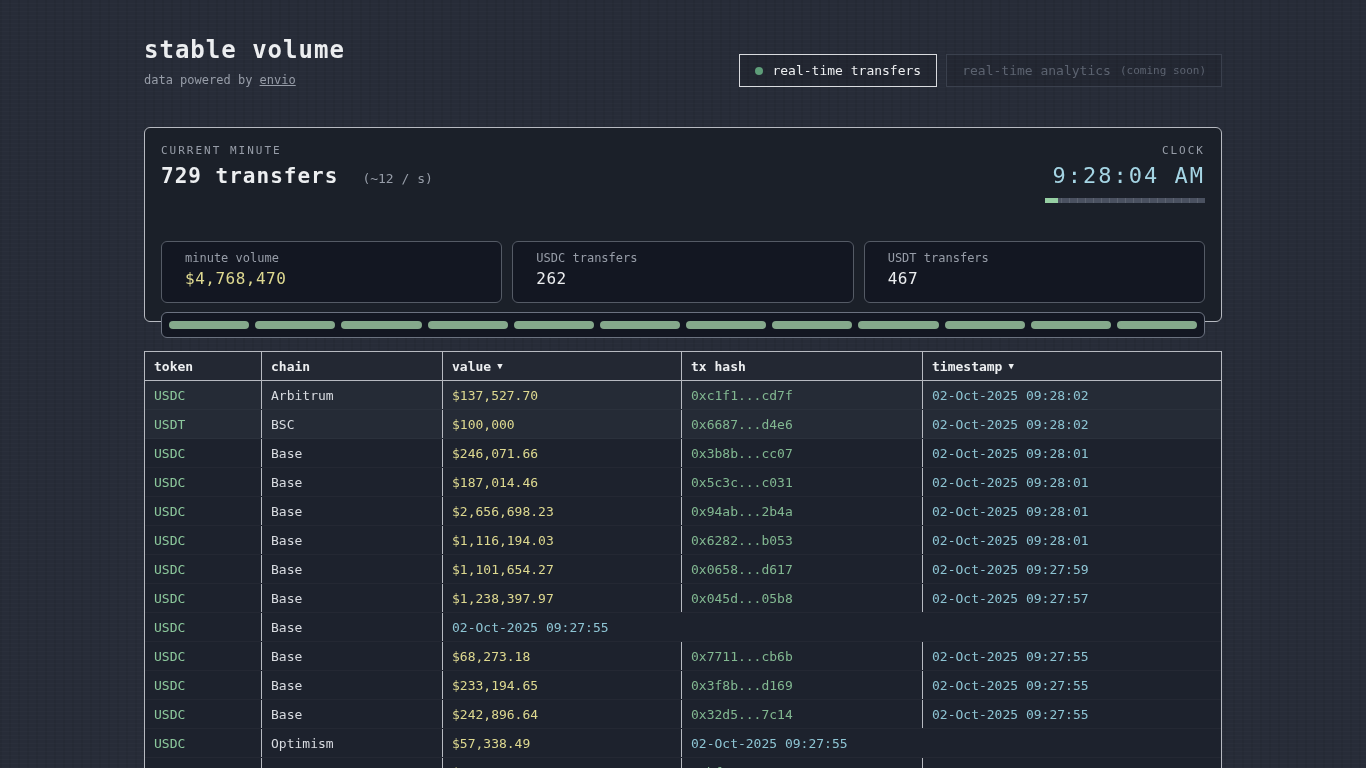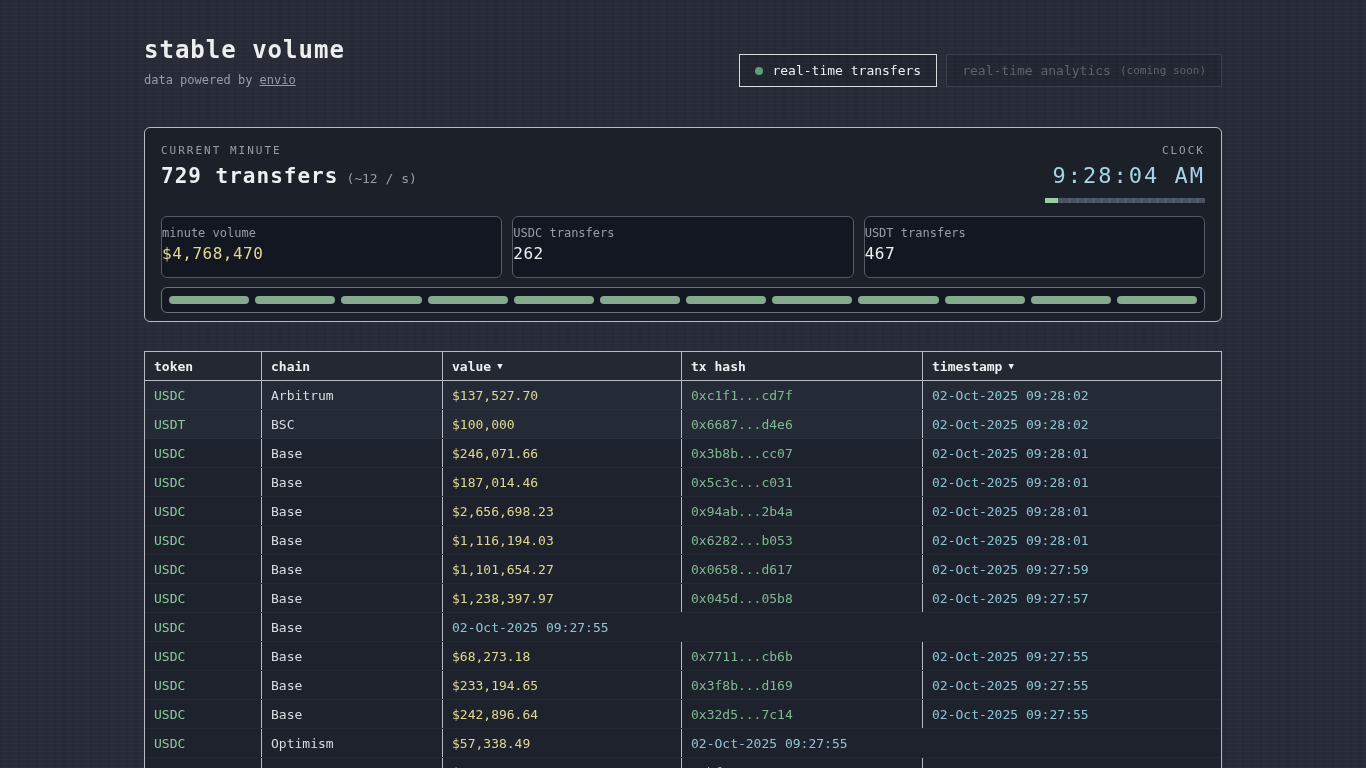--- a/index.html
+++ b/index.html
@@ -51,33 +51,33 @@
   .dot{width:8px;height:8px;border-radius:50%;background:var(--green-dot);display:inline-block;}
   .tab .suffix{font-size:11px;}
 
   
   .panel{
     margin-top:40px;border:1px solid var(--border-light);border-radius:6px;
     background:var(--panel-bg);padding:16px;height:195px;
   }
   .panel-top{display:flex;justify-content:space-between;align-items:flex-start;}
   .micro-label{font-size:11px;letter-spacing:2px;color:var(--txt-gray);}
-  .big-line{margin-top:7px;display:flex;align-items:baseline;gap:8px;}
+  .big-line{margin-top:7px;display:flex;align-items:baseline;gap:24px;}
   .big-value{font-size:21px;font-weight:bold;color:var(--txt-bright);letter-spacing:1px;}
   .big-rate{font-size:13px;color:var(--txt-gray);}
   .clock-block{text-align:right;}
   .clock-time{margin-top:6px;font-size:22px;color:var(--cyan);letter-spacing:2px;}
   .clock-bar{margin-top:10px;margin-left:auto;width:160px;height:5px;background:#4a5160;
     background-image:repeating-linear-gradient(90deg, rgba(255,255,255,0.10) 0 1px, transparent 1px 8px);
     position:relative;}
   .clock-fill{position:absolute;left:0;top:0;bottom:0;background:var(--green-progress);}
 
   .stat-boxes{display:flex;gap:10px;margin-top:13px;}
   .stat-box{flex:1;border:1px solid var(--border-mid);border-radius:6px;background:var(--box-bg);
-            padding:9px 0;height:62px;}
+            padding:9px 23px;height:62px;margin-top:25px;}
   .stat-label{font-size:12px;color:var(--txt-gray);}
   .stat-value{margin-top:4px;font-size:16px;color:var(--txt-bright);letter-spacing:0.5px;}
   .stat-box.volume .stat-value{color:var(--yellow);}
 
   .segments{margin-top:9px;border:1px solid #6b7280;border-radius:6px;background:var(--box-bg);
             padding:5px 7px;display:flex;gap:6px;height:26px;align-items:center;}
   .seg{flex:1;height:8px;border-radius:4px;background:var(--green-pill);}
 
   
   .table{margin-top:29px;border:1px solid var(--border-light);background:var(--row-bg);}

